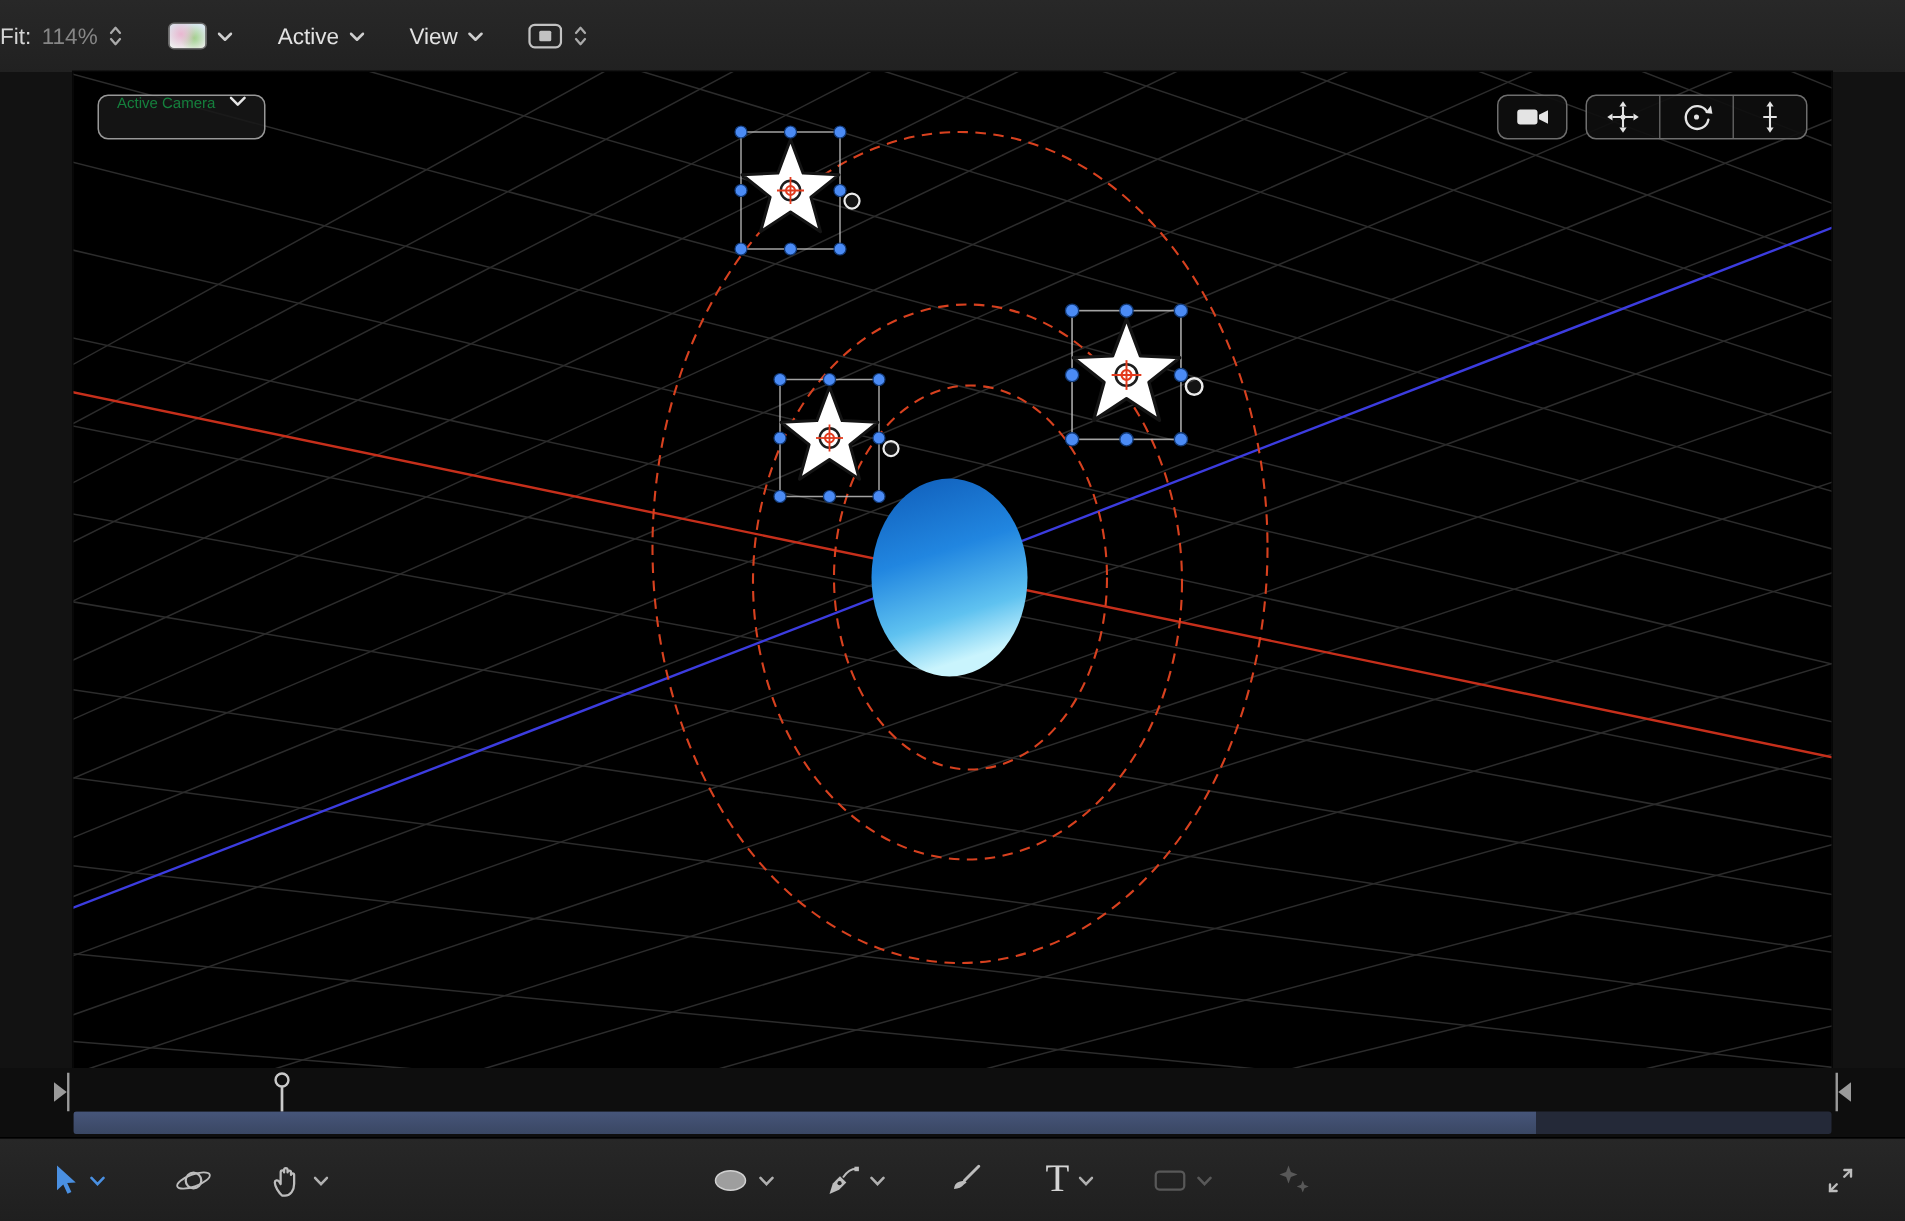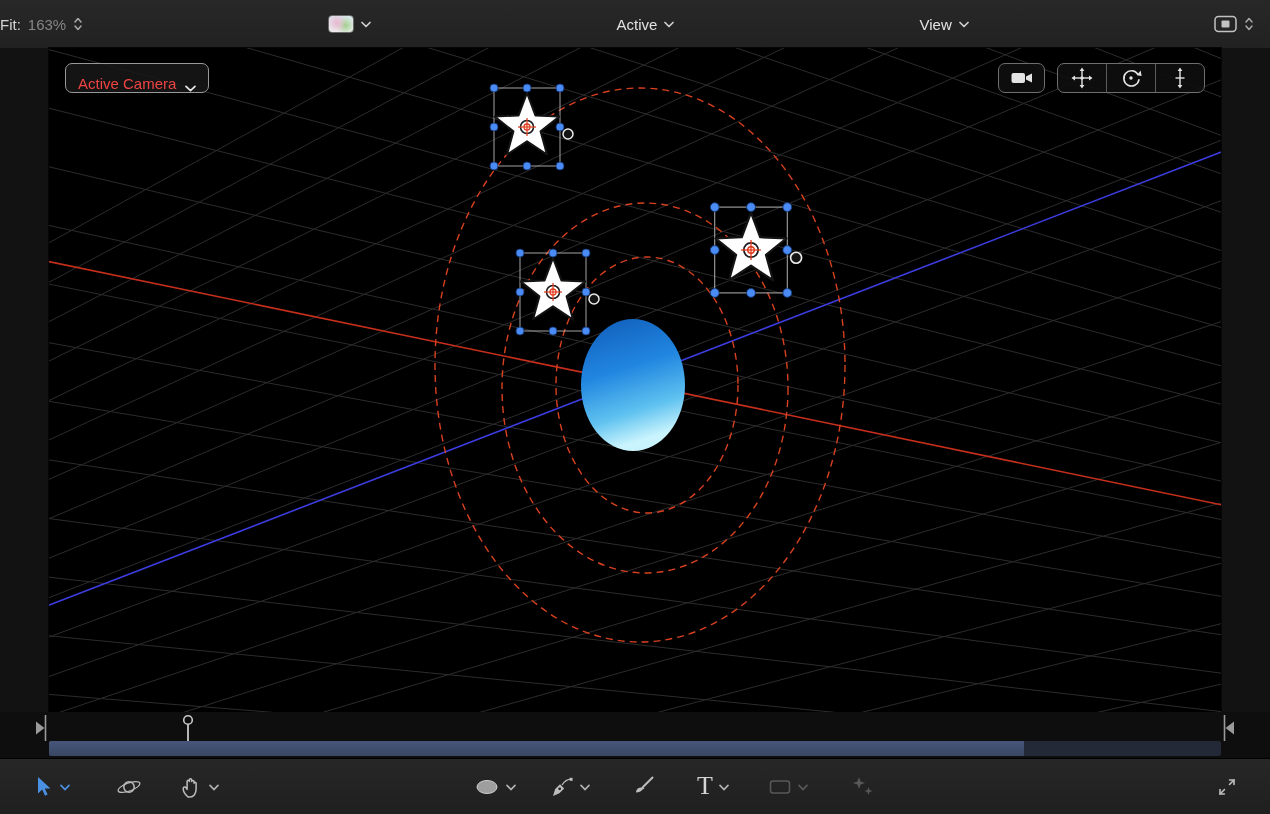--- a/index.html
+++ b/index.html
@@ -2,38 +2,38 @@
 <html><head>
 <meta charset="utf-8">
 <style>
   html,body{margin:0;padding:0;background:#000;}
   .app{position:relative;width:1270px;height:814px;background:#131313;overflow:hidden;
        font-family:"Liberation Sans",sans-serif;-webkit-font-smoothing:antialiased;}
 
   
   .top-toolbar{position:absolute;top:0;left:0;right:0;height:48px;
     background:linear-gradient(#282828,#212121);border-bottom:1px solid #050505;
-    display:flex;align-items:center;justify-content:space-between;padding-right:16px;gap:30px;}
+    display:flex;align-items:center;justify-content:flex-start;padding-right:16px;gap:30px;}
   .tb-group{display:flex;align-items:center;gap:7px;color:#e2e2e2;font-size:15px;cursor:default;}
   .fit-label{color:#d5d5d5;}
   .fit-value{color:#868686;}
   .chev{display:inline-flex;}
   .colorwell{width:24px;height:16px;border-radius:4px;border:1px solid #6a6a6a;
     background:radial-gradient(circle at 32% 42%, #e9b7d0 0%, rgba(233,183,208,0) 55%),
                radial-gradient(circle at 68% 58%, #9fd08a 0%, rgba(159,208,138,0) 50%),
                linear-gradient(#d8e7ef,#f0f0ee);}
 
   
   .workspace{position:absolute;top:48px;left:0;width:1270px;height:664px;background:#121212;}
   .canvas{position:absolute;left:49px;top:0;width:1172px;height:664px;background:#000;outline:1px solid #060606;}
   .scene{position:absolute;inset:0;}
 
-  .active-cam{position:absolute;left:16px;top:15px;height:28px;display:flex;align-items:flex-end;gap:9px;
+  .active-cam{position:absolute;left:16px;top:15px;height:28px;display:flex;align-items:flex-start;gap:9px;
     padding:0 12px;background:rgba(24,24,24,.85);border:1px solid #989898;border-radius:7px;
-    color:#ef4444;font-size:15px;font-family:"Liberation Sans",sans-serif;cursor:default;}
+    color:#15803d;font-size:10px;font-family:"Liberation Sans",sans-serif;cursor:default;}
 
   .cam-tools{position:absolute;right:16px;top:15px;display:flex;gap:12px;}
   .cam-btn,.cam-seg{height:28px;background:rgba(14,14,14,.9);border:1px solid #6e6e6e;border-radius:7px;
     display:flex;align-items:center;}
   .cam-btn{width:45px;justify-content:center;}
   .cam-seg .seg{width:48px;height:100%;display:flex;align-items:center;justify-content:center;}
   .cam-seg .seg + .seg{border-left:1px solid #5c5c5c;}
 
   
   .timeline{position:absolute;top:712px;left:0;width:1270px;height:46px;background:#0e0e0e;}
@@ -53,21 +53,21 @@
 </style>
 </head>
 <body>
 
 <div class="app">
 
   <header class="top-toolbar">
 
     <div class="tb-group">
       <span class="fit-label">Fit:</span>
-      <span class="fit-value">163%</span>
+      <span class="fit-value">114%</span>
       <span class="chev">
         <svg width="10" height="16" viewBox="0 0 10 16">
             <path d="M2,6 L5,2.5 L8,6 M2,10 L5,13.5 L8,10" stroke="#aaaaaa" stroke-width="1.5" fill="none" stroke-linecap="round" stroke-linejoin="round"></path>
           </svg>
       </span>
     </div>
 
     <div class="tb-group">
       <span class="colorwell"></span>
       <span class="chev">

